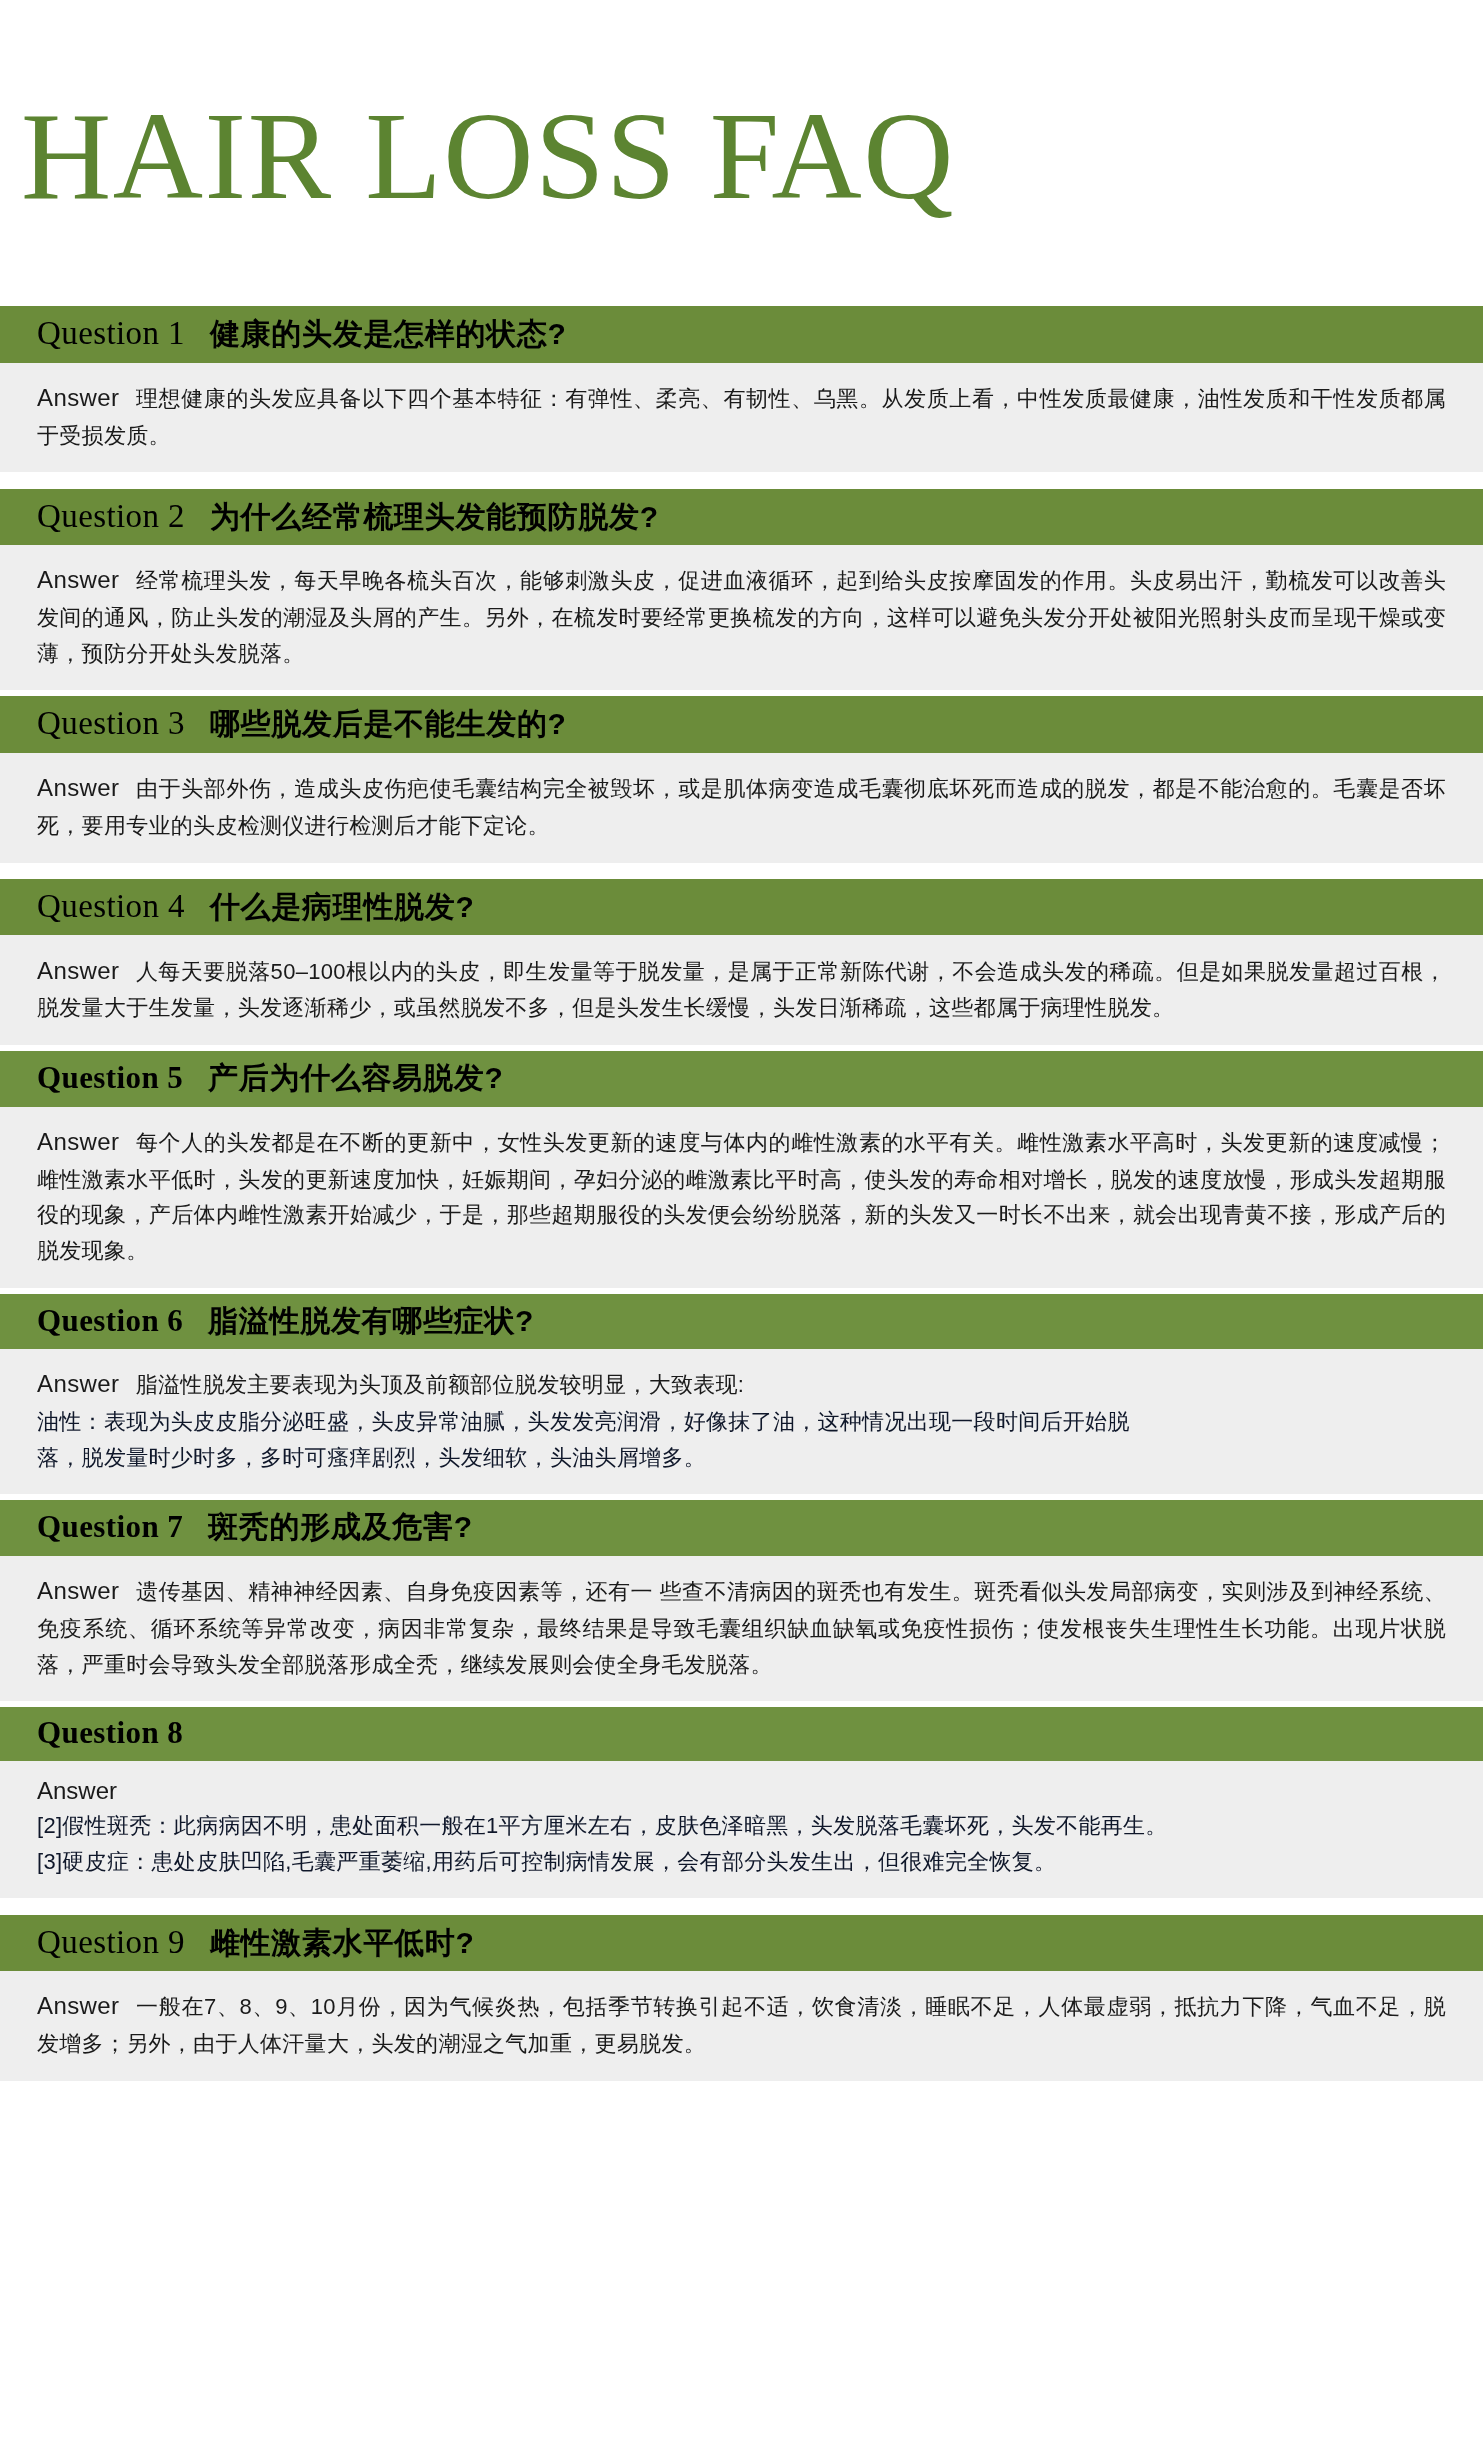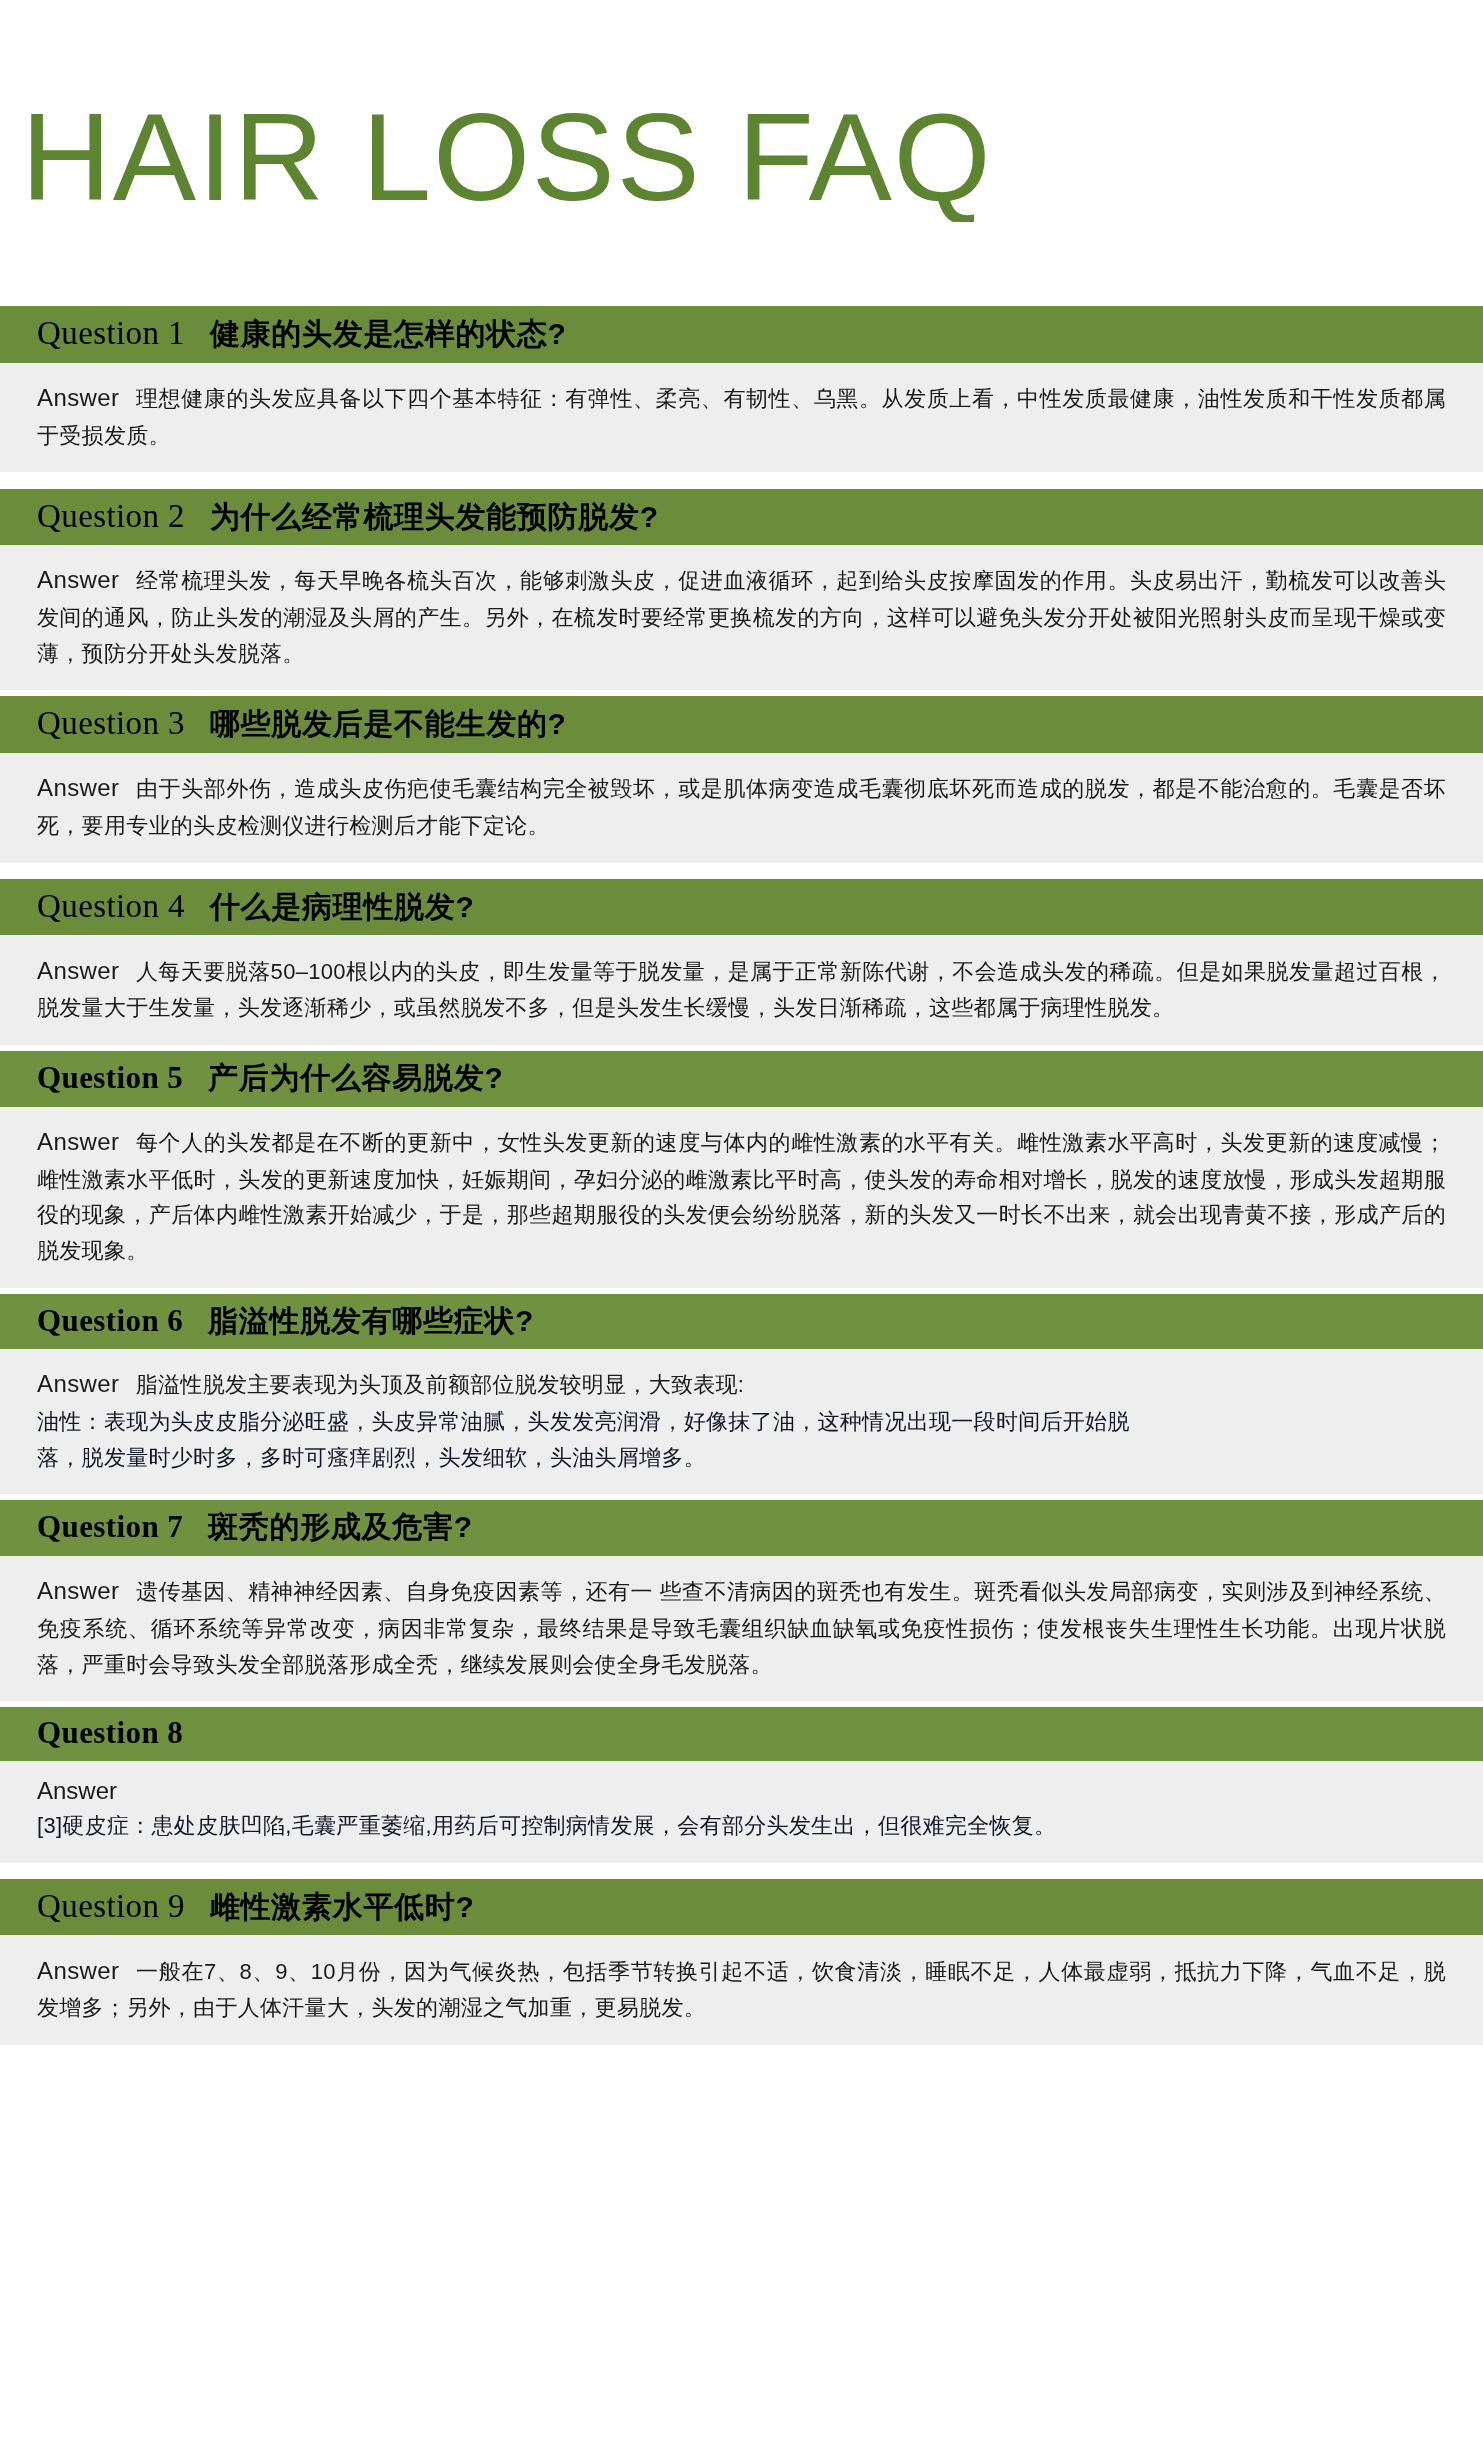--- a/index.html
+++ b/index.html
@@ -12,21 +12,21 @@
     font-family: "Liberation Sans", sans-serif;
     -webkit-font-smoothing: antialiased;
   }
   .page {
     width: 1483px;
     box-sizing: border-box;
     padding: 0 0 30px 0;
     background: #ffffff;
   }
   .page-title {
-    font-family: Liberation Sans, sans-serif;
+    font-family: Liberation Serif, serif;
     font-size: 125px;
     line-height: 1.05;
     color: #5c8431;
     letter-spacing: 1.5px;
     padding: 7.4px 21px 0 21px;
     white-space: nowrap;
     overflow: hidden;
     font-weight: 400;
   }
   .faq-list {
@@ -194,20 +194,21 @@
     </div>
 
     <div class="spacer-xs"></div>
 
     <div class="faq-item">
       <div class="q-bar alt">
         <span class="q-label bold">Question 8</span>
       </div>
       <div class="a-block">
         <span class="a-label-block">Answer</span>
+        <p class="a-line">[2]假性斑秃：此病病因不明，患处面积一般在1平方厘米左右，皮肤色泽暗黑，头发脱落毛囊坏死，头发不能再生。</p>
         <p class="a-line">[3]硬皮症：患处皮肤凹陷,毛囊严重萎缩,用药后可控制病情发展，会有部分头发生出，但很难完全恢复。</p>
       </div>
     </div>
 
     <div class="spacer-md"></div>
 
     <div class="faq-item">
       <div class="q-bar">
         <span class="q-label">Question 9</span>
         <span class="q-text">雌性激素水平低时?</span>

